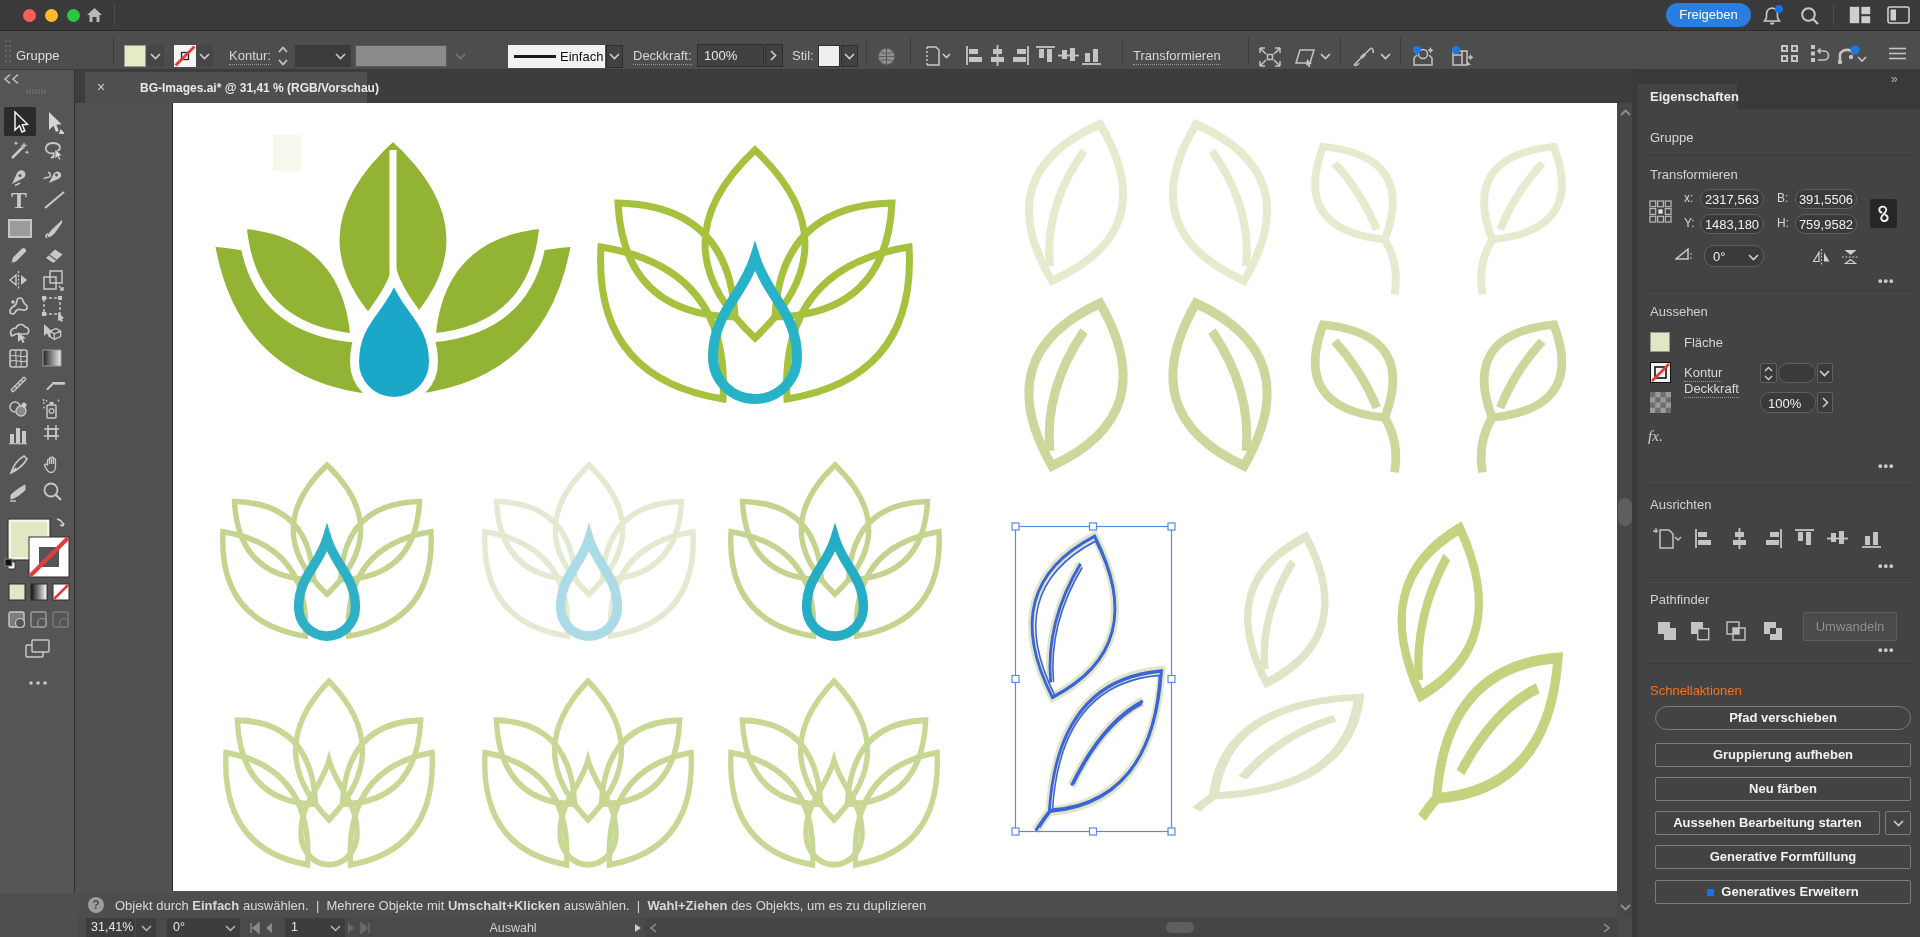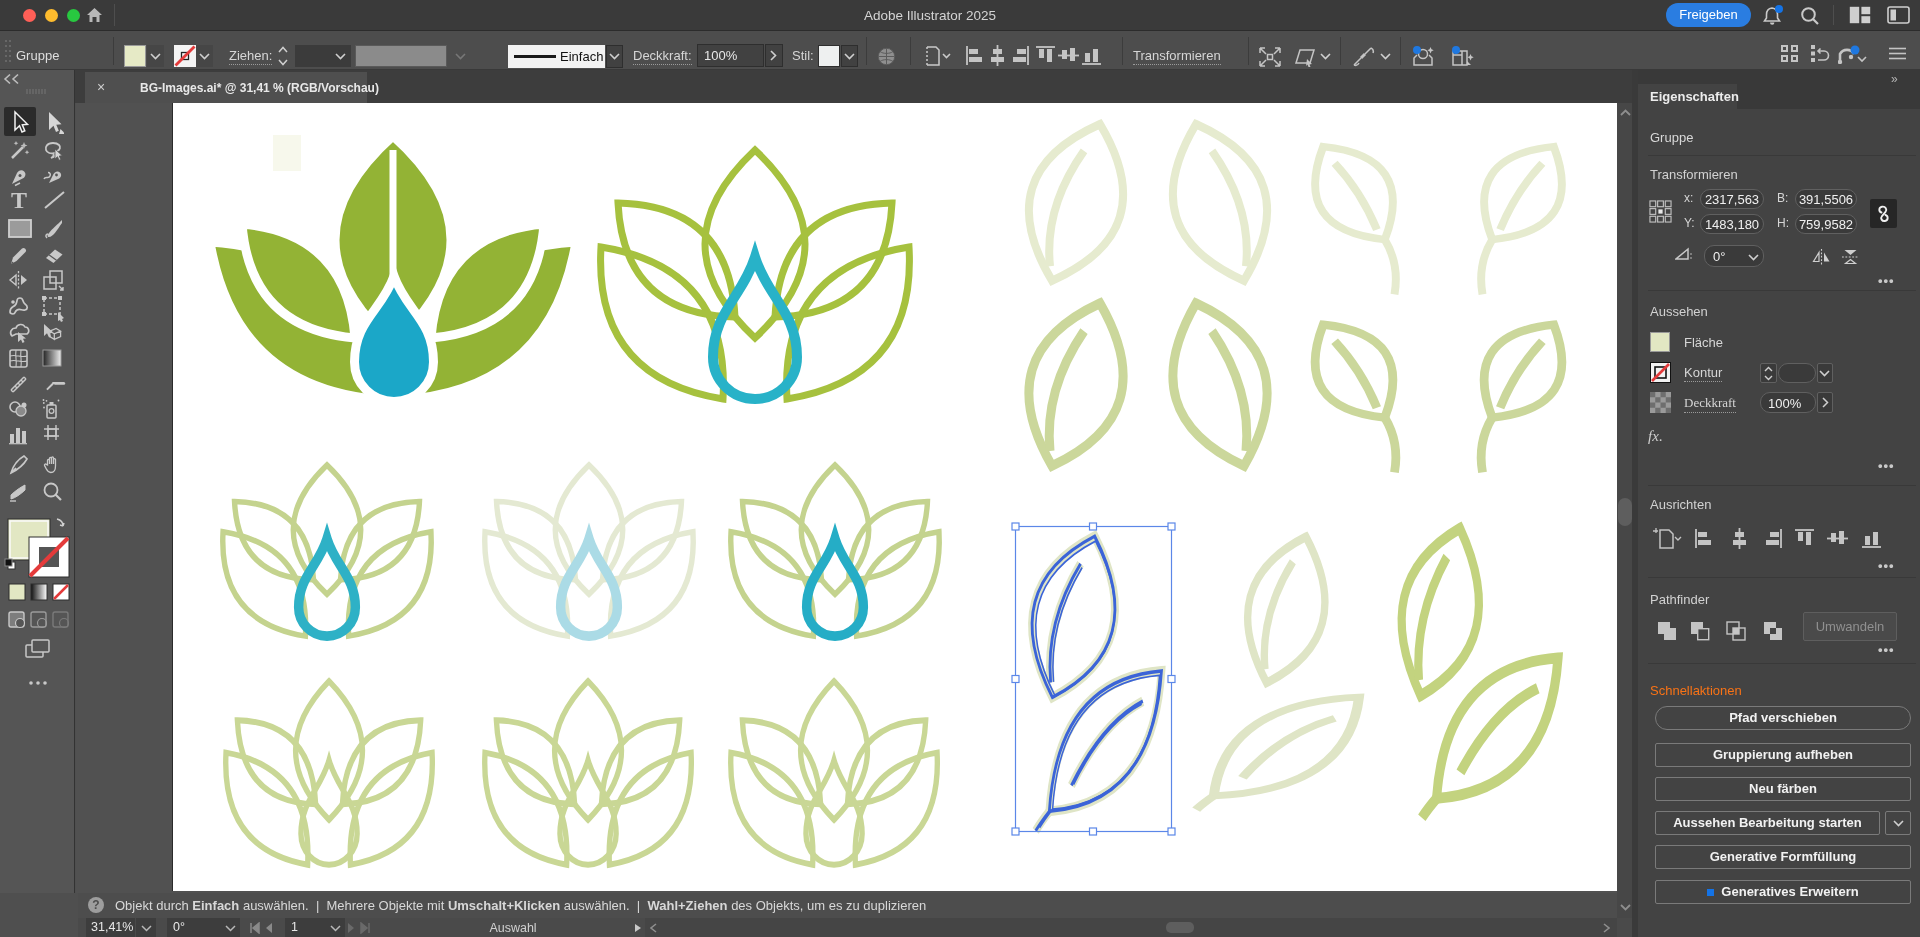--- a/index.html
+++ b/index.html
@@ -28,21 +28,20 @@
 </head>
 <body>
 <div id="menubar">
   <div class="abs" style="left:23px;top:9px;width:13px;height:13px;border-radius:50%;background:#ff5f57;"></div>
   <div class="abs" style="left:45px;top:9px;width:13px;height:13px;border-radius:50%;background:#febc2e;"></div>
   <div class="abs" style="left:67px;top:9px;width:13px;height:13px;border-radius:50%;background:#28c840;"></div>
   <svg class="abs" style="left:86px;top:7px;" width="17" height="16" viewBox="0 0 17 16">
       <path d="M8.5 1 L16 8 L13.5 8 L13.5 15 L10.5 15 L10.5 10 L6.5 10 L6.5 15 L3.5 15 L3.5 8 L1 8 Z" fill="#b8b8b8"></path>
     </svg>
   <div class="abs" style="left:114px;top:4px;width:1px;height:22px;background:#4e4e4e;"></div>
-  <div class="abs" style="left:0;top:8px;width:1860px;text-align:center;color:#d4d4d4;font-size:13.5px;">Adobe Illustrator 2025</div>
   <div class="abs" style="left:1666px;top:3px;width:85px;height:24px;background:#2a7de1;border-radius:12px;color:#fff;font-size:13px;text-align:center;line-height:24px;">Freigeben</div>
   <svg class="abs" style="left:1761px;top:4px;" width="24" height="23" viewBox="0 0 24 23">
       <path d="M11 4 C7.5 4.5 5.5 7 5.5 10.5 L5.5 14 L3.5 17 L18.5 17 L16.5 14 L16.5 10.5 C16.5 7 14.5 4.5 11 4 Z" fill="none" stroke="#c9c9c9" stroke-width="1.6"></path>
       <path d="M9 18.5 a2.2 2.2 0 0 0 4.4 0 Z" fill="#c9c9c9"></path>
       <circle cx="18" cy="5" r="4" fill="#1473e6"></circle>
     </svg>
   <svg class="abs" style="left:1799px;top:5px;" width="22" height="22" viewBox="0 0 22 22">
       <circle cx="9.5" cy="9.5" r="6.3" fill="none" stroke="#c9c9c9" stroke-width="2"></circle>
       <line x1="14" y1="14" x2="19" y2="19" stroke="#c9c9c9" stroke-width="2.2"></line>
     </svg>
@@ -81,21 +80,21 @@
     </svg>
   <svg class="abs" style="left:174px;top:14px;" width="22" height="22" viewBox="0 0 22 22">
       <rect width="22" height="22" fill="#f4f4f4"></rect>
       <rect x="7.5" y="7.5" width="7" height="7" fill="none" stroke="#222" stroke-width="1.3"></rect>
       <line x1="1.5" y1="20.5" x2="20.5" y2="1.5" stroke="#e43b3b" stroke-width="2.8"></line>
     </svg>
   <div class="abs" style="left:196px;top:14px;width:17px;height:22px;background:#464646;"></div>
   <svg class="abs" style="left:199px;top:22px;" width="11" height="7" viewBox="0 0 11 7">
       <polyline points="1,1 5.5,5.5 10,1" fill="none" stroke="#cfcfcf" stroke-width="1.6"></polyline>
     </svg>
-  <div class="seg dotted" style="left:229px;top:17px;">Ziehen:</div>
+  <div class="seg dotted" style="left:229px;top:17px;">Kontur:</div>
   <svg class="abs" style="left:277px;top:14px;" width="12" height="22" viewBox="0 0 12 22">
       <polyline points="2,7 6,2.5 10,7" fill="none" stroke="#cfcfcf" stroke-width="1.5"></polyline>
       <polyline points="2,15 6,19.5 10,15" fill="none" stroke="#cfcfcf" stroke-width="1.5"></polyline>
     </svg>
   <div class="abs" style="left:295px;top:14px;width:56px;height:22px;background:#3b3b3b;"></div>
   <svg class="abs" style="left:335px;top:22px;" width="11" height="7" viewBox="0 0 11 7">
       <polyline points="1,1 5.5,5.5 10,1" fill="none" stroke="#cfcfcf" stroke-width="1.6"></polyline>
     </svg>
   <div class="abs" style="left:355px;top:14px;width:92px;height:22px;background:#8b8b8b;border:1px solid #5a5a5a;"></div>
   <svg class="abs" style="left:455px;top:22px;" width="11" height="7" viewBox="0 0 11 7">
@@ -657,21 +656,21 @@
         <rect x="0" y="0" width="5.25" height="5.25"></rect>
         <rect x="10.5" y="0" width="5.25" height="5.25"></rect>
         <rect x="5.25" y="5.25" width="5.25" height="5.25"></rect>
         <rect x="15.75" y="5.25" width="5.25" height="5.25"></rect>
         <rect x="0" y="10.5" width="5.25" height="5.25"></rect>
         <rect x="10.5" y="10.5" width="5.25" height="5.25"></rect>
         <rect x="5.25" y="15.75" width="5.25" height="5.25"></rect>
         <rect x="15.75" y="15.75" width="5.25" height="5.25"></rect>
       </g>
     </svg>
-  <div class="abs seg dotted" style="left:46px;top:325px;font-family:Liberation Serif, serif;">Deckkraft</div>
+  <div class="abs seg dotted" style="left:46px;top:311px;">Deckkraft</div>
   <div class="fld" style="left:122px;top:322px;width:56px;height:21px;padding:3px 0 0 7px;">100%</div>
   <div class="abs" style="left:179px;top:322px;width:16px;height:21px;background:#3a3a3a;border:1px solid #606060;border-radius:2px;"></div>
   <svg class="abs" style="left:184px;top:327px;" width="7" height="11" viewBox="0 0 7 11">
       <polyline points="1,1 5.5,5.5 1,10" fill="none" stroke="#cfcfcf" stroke-width="1.5"></polyline>
     </svg>
   <div class="abs" style="left:10px;top:358px;color:#cfcfcf;font-size:15px;font-style:italic;font-family:'Liberation Serif',serif;">fx<span style="font-style:normal;">.</span></div>
   <div class="pdots" style="left:240px;top:388px;">•••</div>
   <div class="psep" style="top:415px;"></div>
   <div class="abs seg" style="left:12px;top:427px;color:#d2d2d2;">Ausrichten</div>
   <svg class="abs" style="left:14px;top:457px;" width="30" height="24" viewBox="0 0 30 24">

